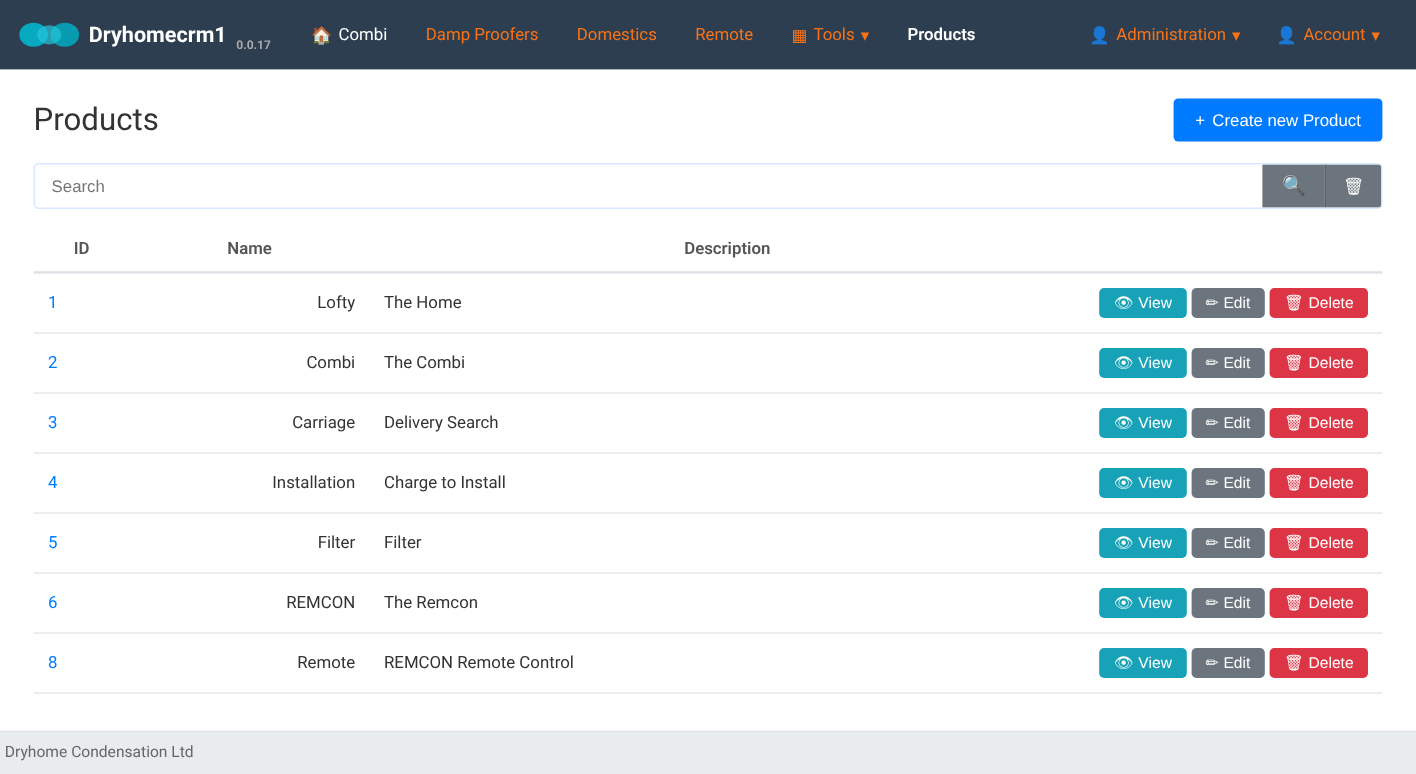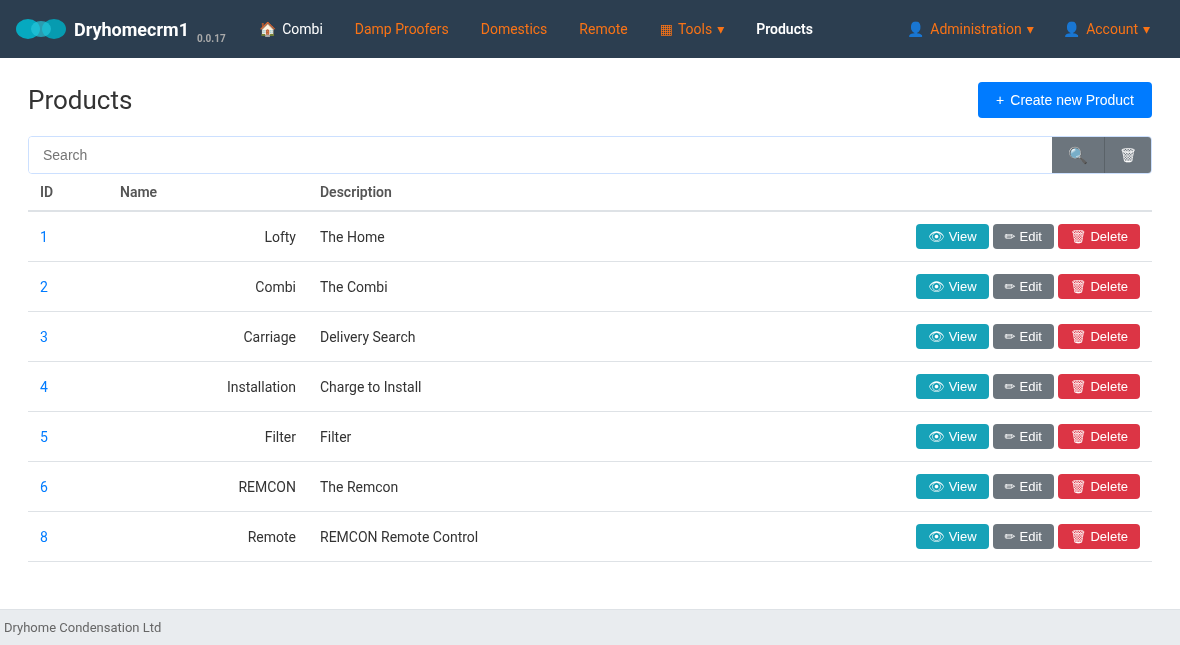--- a/index.html
+++ b/index.html
@@ -79,20 +79,21 @@
       font-size: 14px;
       display: flex;
       align-items: center;
       gap: 6px;
     }
 
     
     .search-row {
       display: flex;
       gap: 0;
+      margin-bottom: 16px;
       border: 1px solid #cce0ff;
       border-radius: 4px;
       overflow: hidden;
     }
     .search-input {
       flex: 1;
       padding: 10px 14px;
       border: none;
       outline: none;
       font-size: 14px;
@@ -119,21 +120,21 @@
 
     
     .products-table {
       width: 100%;
       border-collapse: collapse;
     }
     .products-table thead tr {
       border-bottom: 2px solid #dee2e6;
     }
     .products-table th {
-      text-align: left;
+      text-align: center;
       padding: 10px 12px;
       font-weight: 600;
       color: #555;
       font-size: 14px;
     }
     .products-table tbody tr {
       border-bottom: 1px solid #dee2e6;
     }
     .products-table td {
       padding: 12px 12px;

